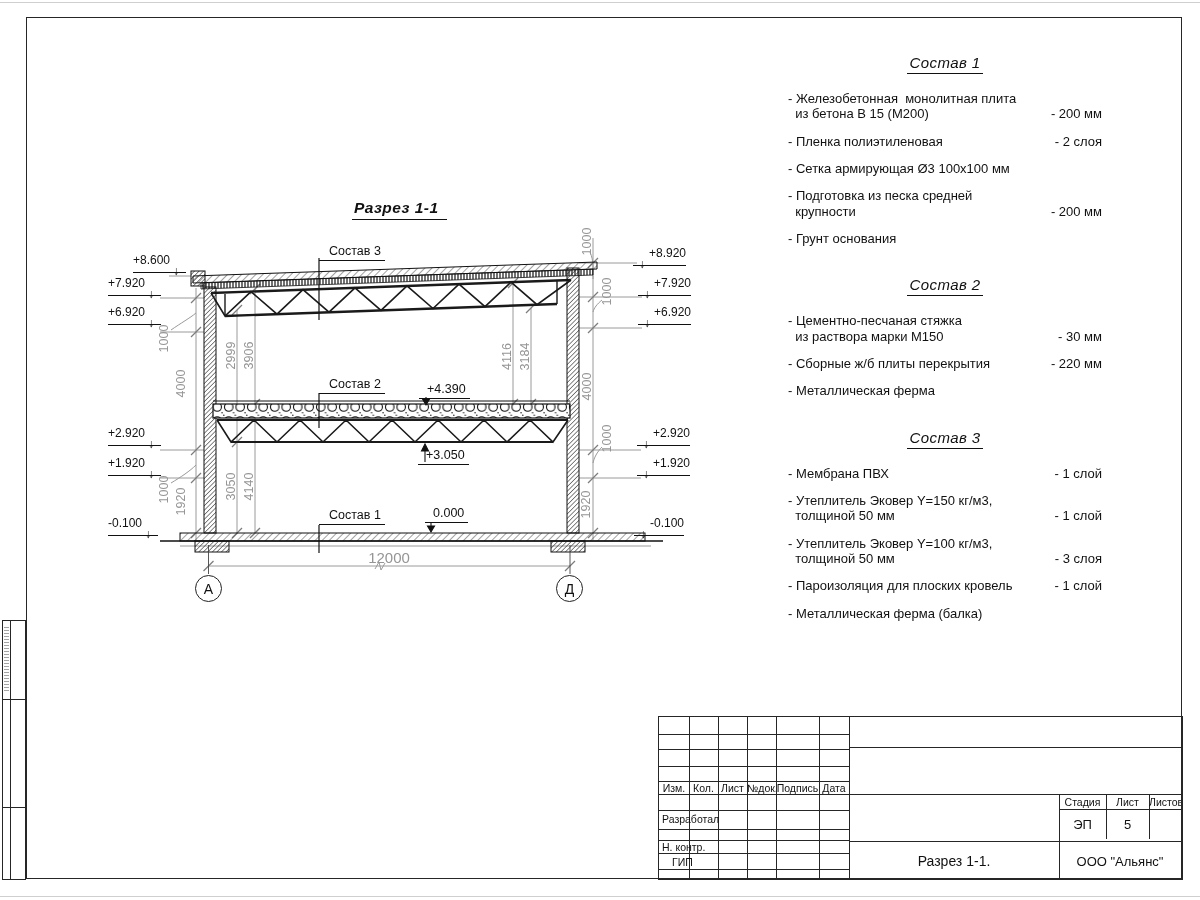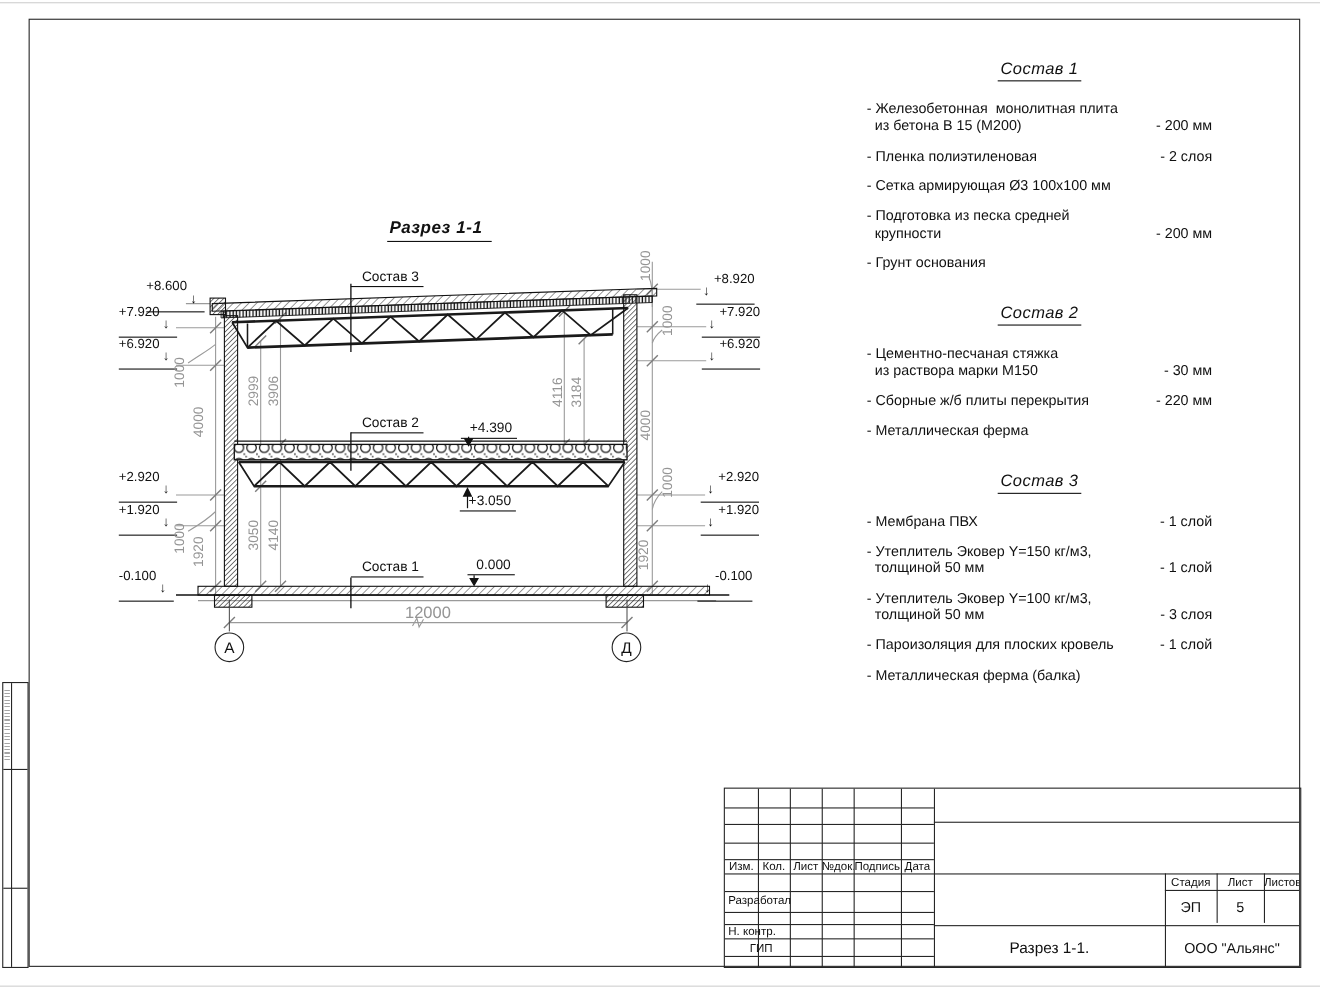--- a/index.html
+++ b/index.html
@@ -18,21 +18,21 @@
   .smudge { position:absolute; left:1px; top:6px; width:5px; height:64px;
     background:repeating-linear-gradient(0deg,#55555588 0 1px, transparent 1px 3px); }
 
   
   .sec-title { position:absolute; left:352px; top:199px; font-size:15.5px; font-style:italic;
     border-bottom:1.2px solid #111; padding:0 8px 2px 2px; letter-spacing:.5px;font-weight:bold; }
   .dwg { position:absolute; left:85px; top:190px; width:622px; height:430px; }
   .dwg svg { position:absolute; left:0; top:0; }
 
   .elev { position:absolute; font-size:12px; color:#111; line-height:13px; white-space:nowrap; }
-  .elev .t { display:inline-block; border-bottom:1.2px solid #111; padding-bottom:16px; }
+  .elev .t { display:inline-block; border-bottom:1.2px solid #111; padding-bottom:5px; }
   .elev.l .t { padding-right:16px; }
   .elev.r .t { padding-left:16px;text-align:right; }
   .elev .a { position:absolute; top:11px; font-size:12px; }
   .elev.l .a { right:7px; }
   .elev.r .a { left:6px; }
 
   .vdim { position:absolute; width:36px; text-align:center; font-size:12.5px; color:#959595;
     transform:rotate(-90deg); line-height:13px; }
   .hdim { position:absolute; text-align:center; font-size:15px; color:#959595; }
 
@@ -338,21 +338,21 @@
     <div class="h" style="top:124px;left:190px;width:332px"></div>
 
     <span class="lab" style="left:0;top:65px;width:30px">Изм.</span>
     <span class="lab" style="left:30px;top:65px;width:29px">Кол.</span>
     <span class="lab" style="left:59px;top:65px;width:29px">Лист</span>
     <span class="lab" style="left:88px;top:65px;width:29px">№док.</span>
     <span class="lab" style="left:117px;top:65px;width:43px">Подпись</span>
     <span class="lab" style="left:160px;top:65px;width:30px">Дата</span>
     <span class="lab" style="left:3px;top:96px;width:60px;text-align:left">Разработал</span>
     <span class="lab" style="left:3px;top:124px;width:60px;text-align:left">Н. контр.</span>
-    <span class="lab" style="left:3px;top:139px;width:60px;text-align:center">ГИП</span>
+    <span class="lab" style="left:13px;top:139px;width:60px;text-align:left">ГИП</span>
     <span class="lab" style="left:400px;top:79px;width:47px">Стадия</span>
     <span class="lab" style="left:447px;top:79px;width:43px">Лист</span>
     <span class="lab" style="left:490px;top:79px;width:32px">Листов</span>
     <span class="lab" style="left:400px;top:100px;width:47px;font-size:13px">ЭП</span>
     <span class="lab" style="left:447px;top:100px;width:43px;font-size:13px">5</span>
     <span class="lab" style="left:490px;top:100px;width:32px;font-size:13px"></span>
     <div class="cell-center" style="left:190px;top:124px;width:210px;height:40px;font-size:14px">Разрез  1-1.</div>
     <div class="cell-center" style="left:400px;top:124px;width:122px;height:40px;font-size:13px">ООО "Альянс"</div>
   </div>
 </div>

